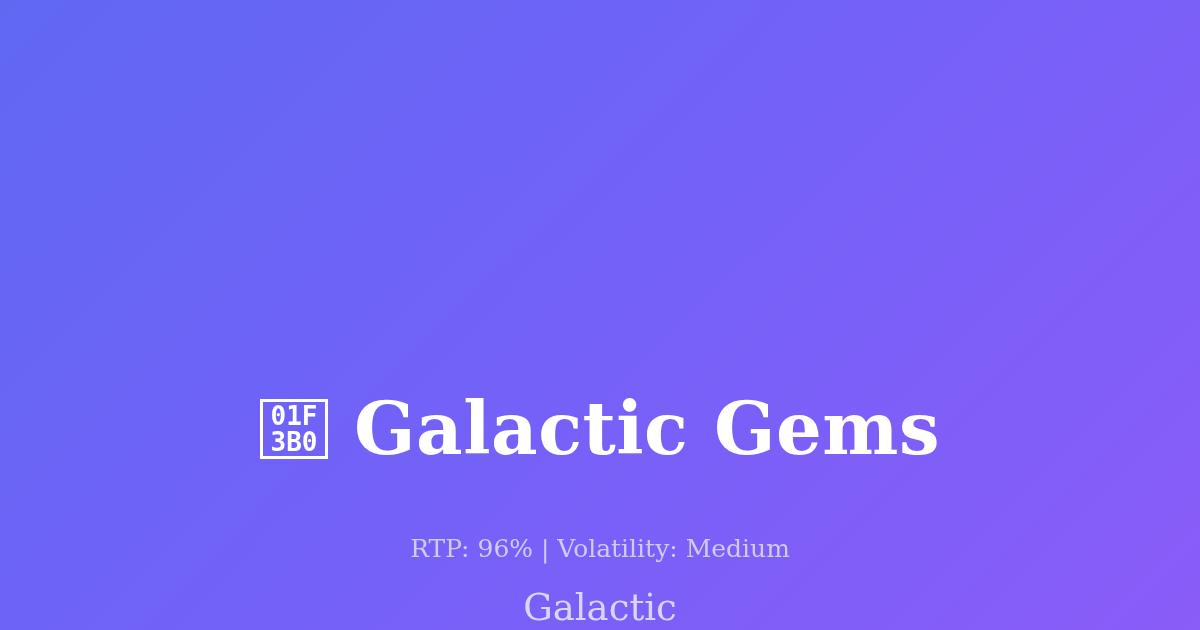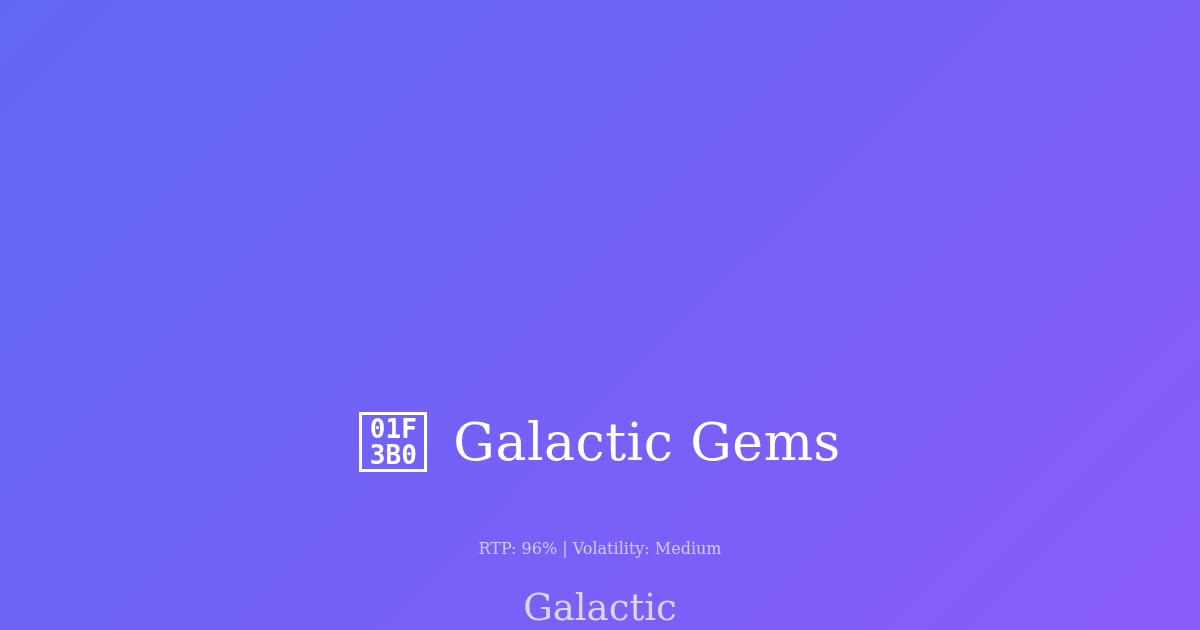--- a/index.html
+++ b/index.html
@@ -61,22 +61,22 @@
     font-family: "DejaVu Sans Mono", "Liberation Mono", monospace;
     font-size: 26px;
     line-height: 26px;
     font-weight: 700;
     letter-spacing: 0px;
     color: #ffffff;
   }
 
   .game-title {
     font-family: "DejaVu Serif", "Liberation Serif", serif;
-    font-weight: 400;
-    font-size: 52px;
+    font-weight: 700;
+    font-size: 72px;
     line-height: 86px;
     color: #ffffff;
     letter-spacing: 0.5px;
   }
 
   .game-subtitle {
     font-family: "DejaVu Serif", "Liberation Serif", serif;
     font-weight: 400;
     font-size: 37px;
     line-height: 44px;
@@ -85,21 +85,21 @@
   }
 
   .meta-footer {
     position: absolute;
     left: 0;
     right: 0;
     bottom: 68px;
     text-align: center;
     font-family: "DejaVu Serif", "Liberation Serif", serif;
     font-weight: 400;
-    font-size: 16px;
+    font-size: 25px;
     line-height: 26px;
     color: #cfcbee;
     white-space: nowrap;
   }
 </style>
 </head>
 <body>
 
 <div class="og-card">
 

